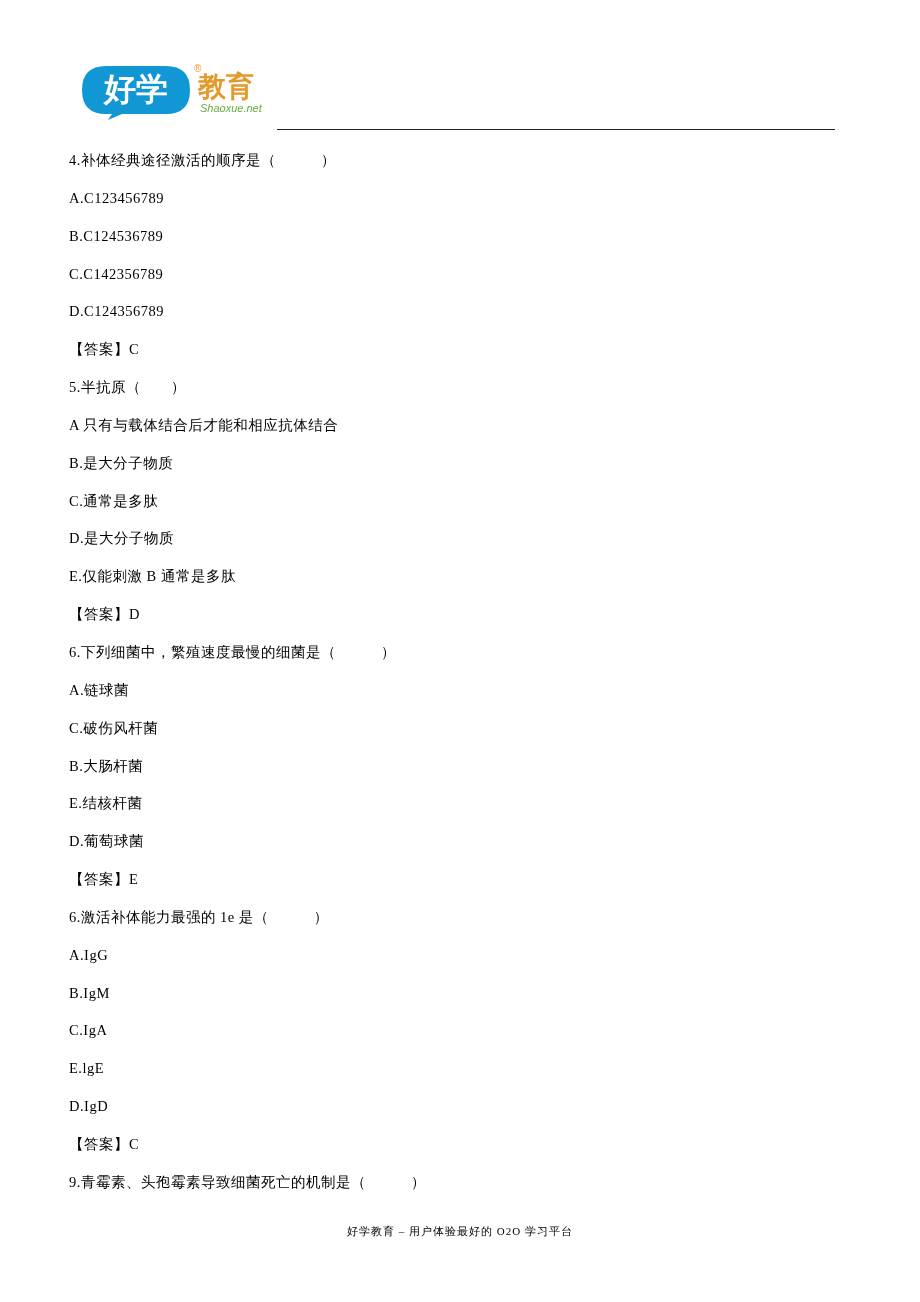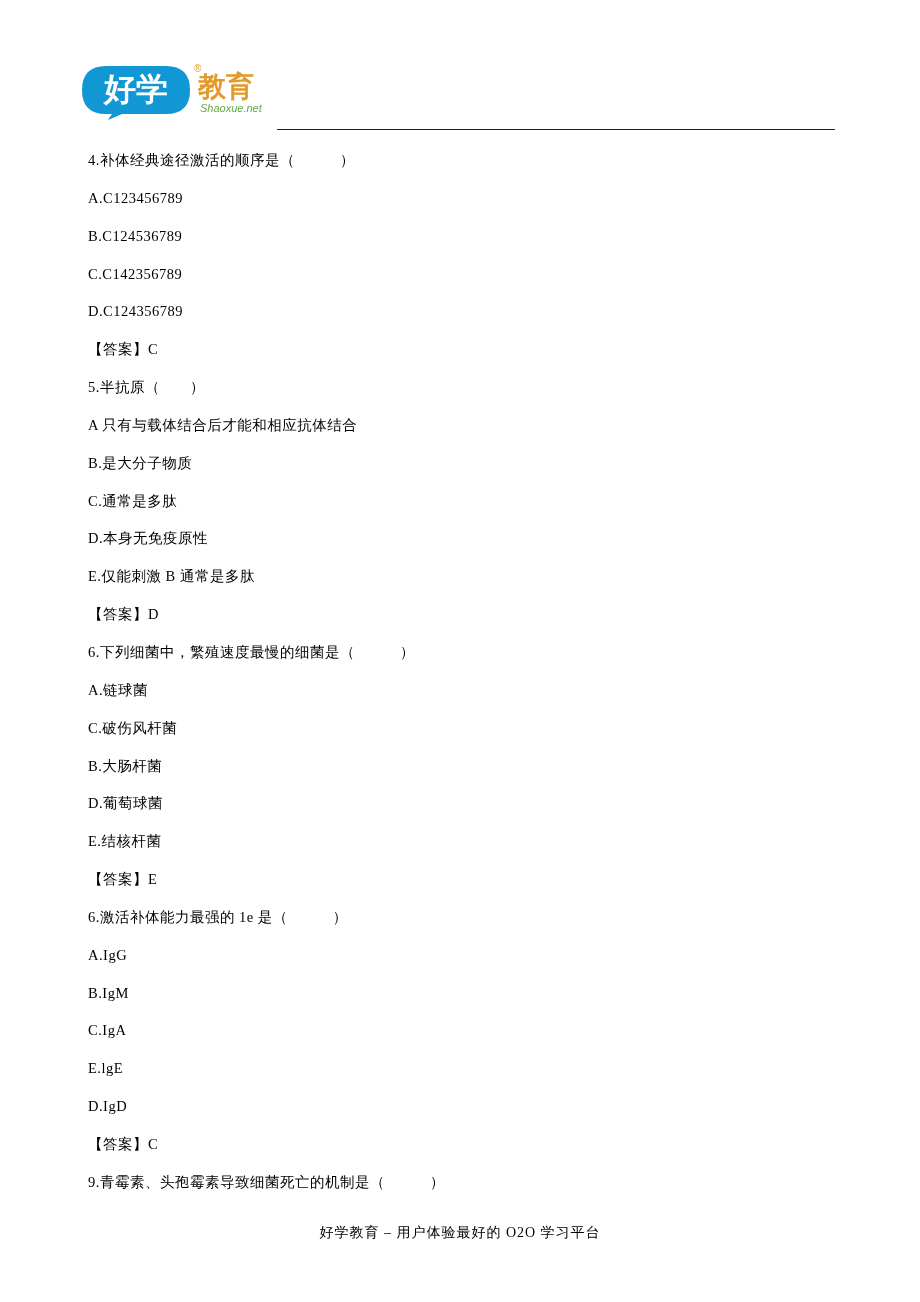--- a/index.html
+++ b/index.html
@@ -26,34 +26,34 @@
     height: 61px;
   }
   .divider {
     position: absolute;
     left: 277px;
     right: 85px;
     top: 129px;
     border-top: 1.5px solid #222;
   }
   .content {
-    margin-left: 88px;
+    margin-left: 69px;
     margin-right: 100px;
     padding-top: 18px;
   }
   .line {
     font-size: 14.5px;
     line-height: 1.3;
     margin: 0 0 19px 0;
     font-family: "SimSun", "宋体", serif;
     letter-spacing: 0.5px;
   }
   .footer {
     text-align: center;
-    font-size: 14px;
+    font-size: 11px;
     margin-top: 32px;
     font-family: "SimSun", "宋体", serif;
     letter-spacing: 1px;
   }
 </style>
 </head>
 <body>
 
 <div class="page">
 
@@ -80,29 +80,29 @@
     <p class="line">4.补体经典途径激活的顺序是（　　　）</p>
     <p class="line">A.C123456789</p>
     <p class="line">B.C124536789</p>
     <p class="line">C.C142356789</p>
     <p class="line">D.C124356789</p>
     <p class="line">【答案】C</p>
     <p class="line">5.半抗原（　　）</p>
     <p class="line">A 只有与载体结合后才能和相应抗体结合</p>
     <p class="line">B.是大分子物质</p>
     <p class="line">C.通常是多肽</p>
-    <p class="line">D.本身无免疫原性</p>
+    <p class="line">D.是大分子物质</p>
     <p class="line">E.仅能刺激 B 通常是多肽</p>
     <p class="line">【答案】D</p>
     <p class="line">6.下列细菌中，繁殖速度最慢的细菌是（　　　）</p>
     <p class="line">A.链球菌</p>
     <p class="line">C.破伤风杆菌</p>
     <p class="line">B.大肠杆菌</p>
+    <p class="line">E.结核杆菌</p>
     <p class="line">D.葡萄球菌</p>
-    <p class="line">E.结核杆菌</p>
     <p class="line">【答案】E</p>
     <p class="line">6.激活补体能力最强的 1e 是（　　　）</p>
     <p class="line">A.IgG</p>
     <p class="line">B.IgM</p>
     <p class="line">C.IgA</p>
     <p class="line">E.lgE</p>
     <p class="line">D.IgD</p>
     <p class="line">【答案】C</p>
     <p class="line">9.青霉素、头孢霉素导致细菌死亡的机制是（　　　）</p>
   </div>

